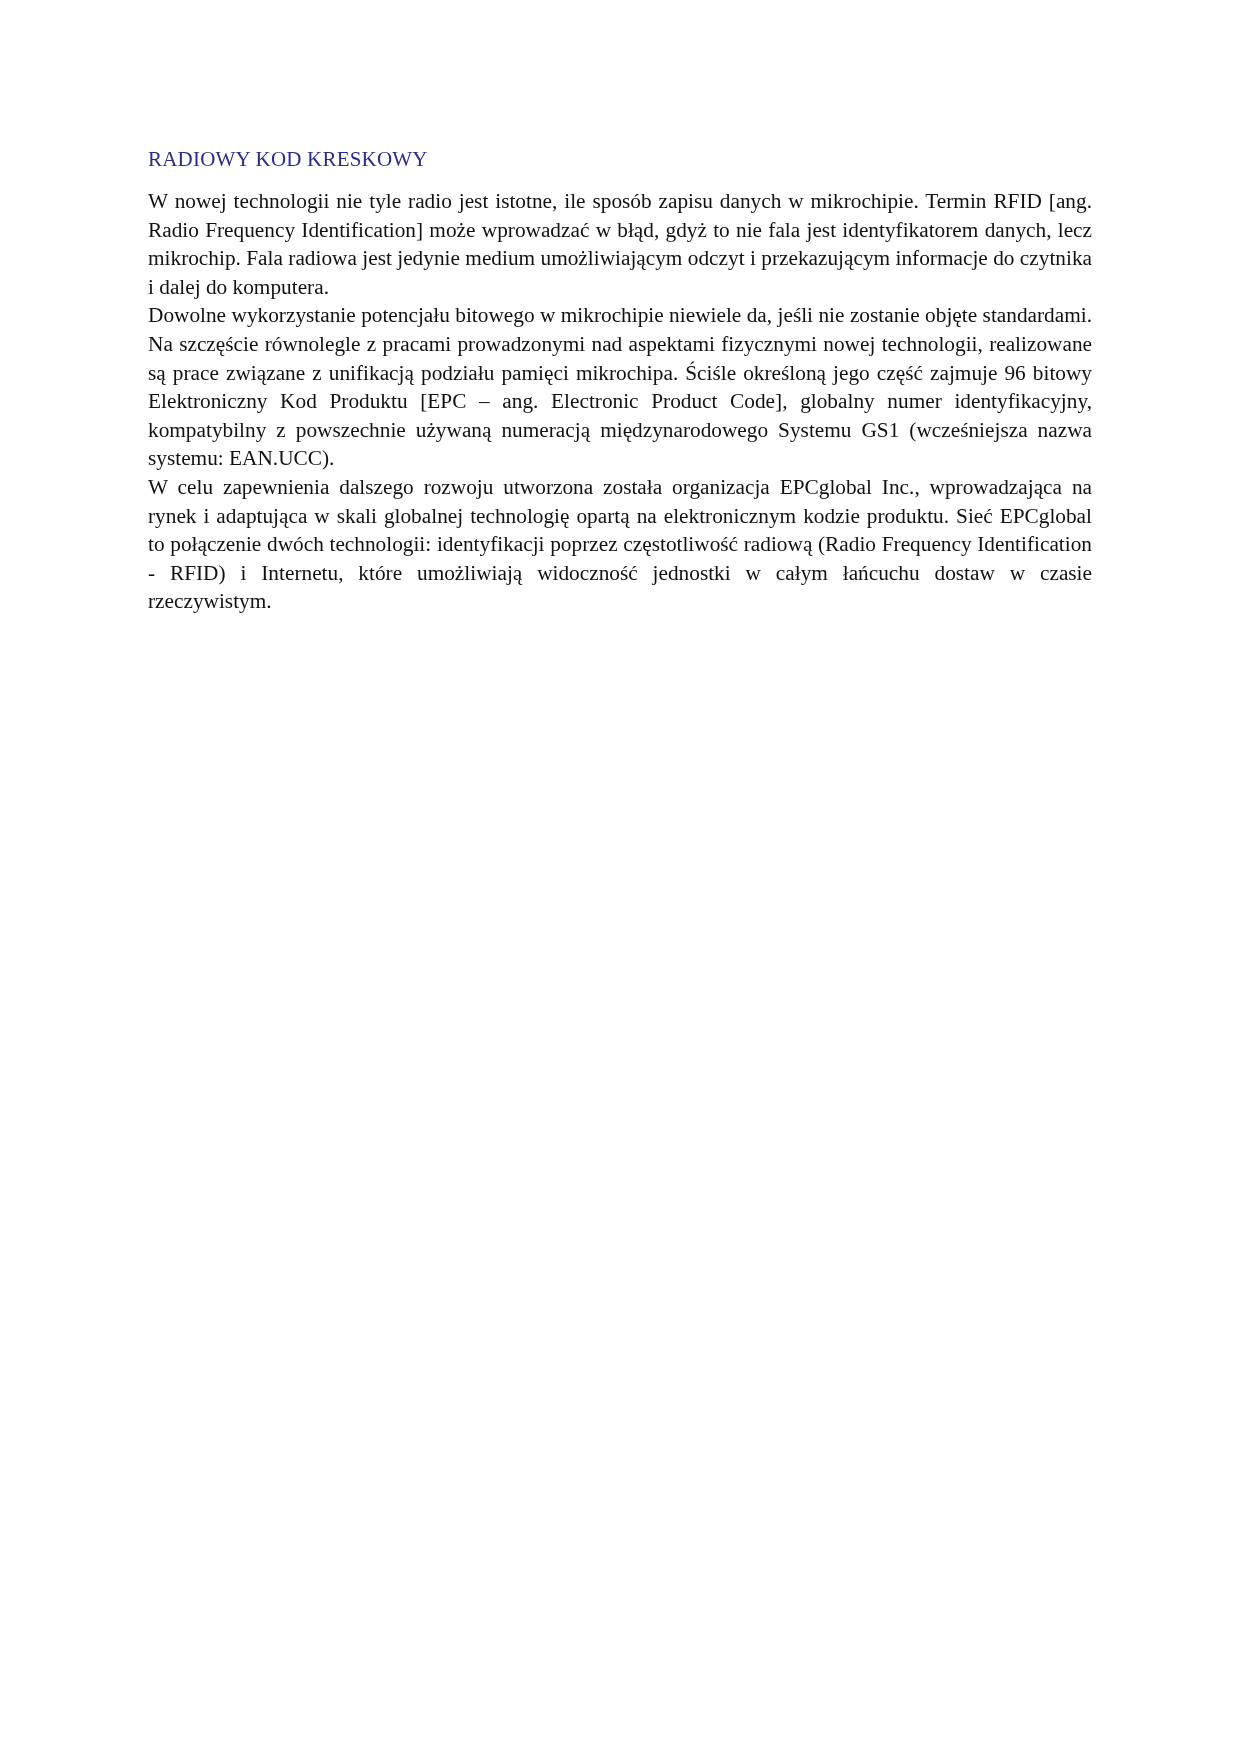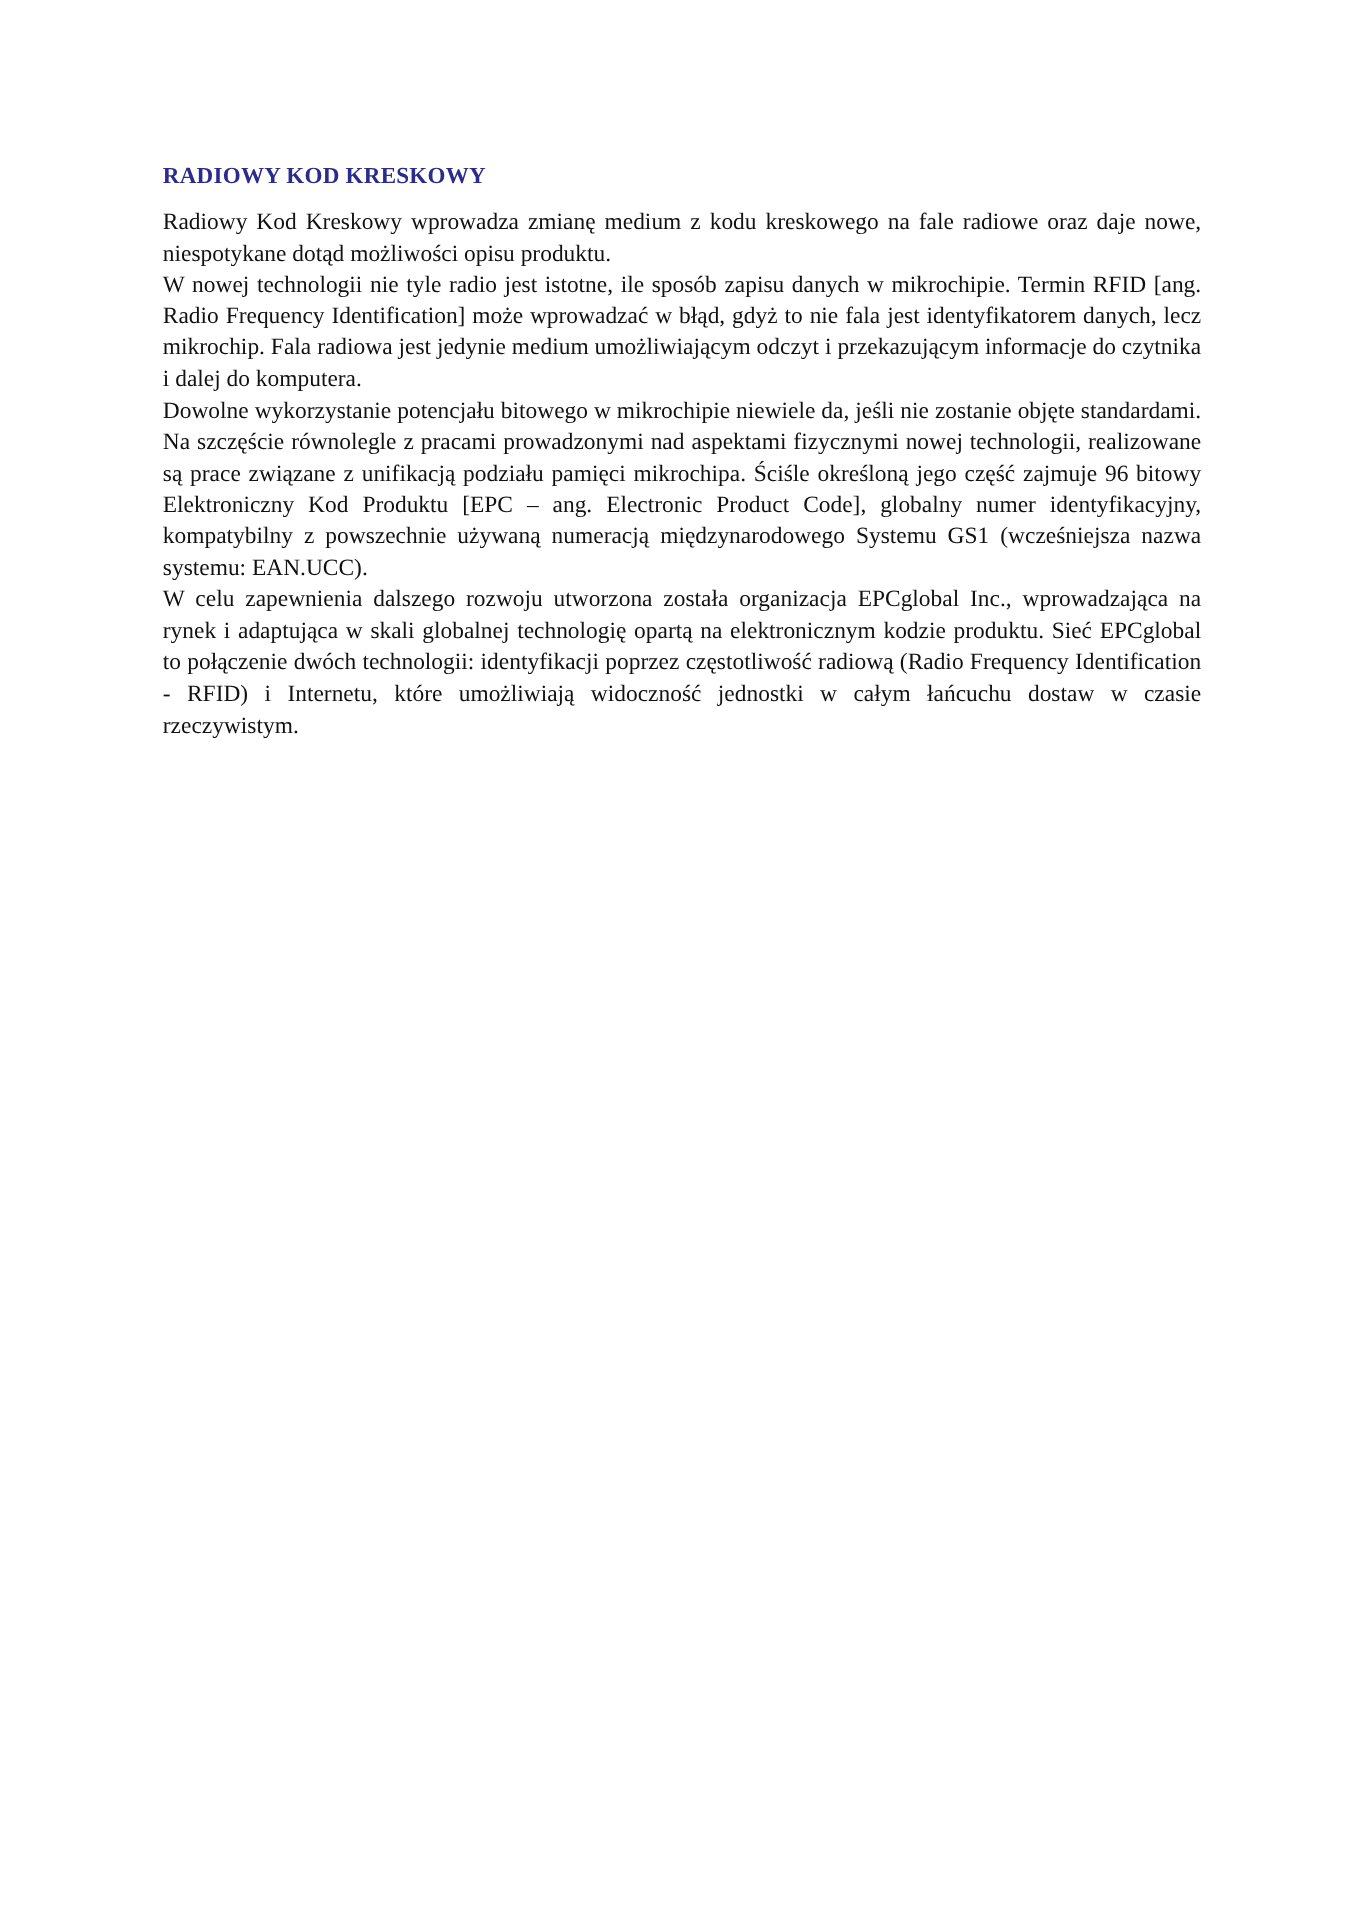--- a/index.html
+++ b/index.html
@@ -7,36 +7,35 @@
     .page {
       position: absolute;
       left: 148px;
       top: 145px;
       width: 944px;
       font-family: "Liberation Serif", "DejaVu Serif", serif;
       color: #111111;
     }
     .title {
       font-family: "Liberation Serif", serif;
-      font-weight: bold;
+      font-weight: normal;
       font-size: 21px;
       color: #2b2b8c;
       margin: 0 0 14px 0;
       letter-spacing: 0.2px;
       line-height: 28px;
     }
     .para {
       font-size: 21.3px;
       line-height: 28.6px;
       text-align: justify;
       margin: 0;
     }
   </style>
 </head>
 <body>
 
 <div class="page">
   <h1 class="title">RADIOWY KOD KRESKOWY</h1>
-  <p class="para">Radiowy Kod Kreskowy wprowadza zmianę medium z kodu kreskowego na fale radiowe oraz daje nowe, niespotykane dotąd możliwości opisu produktu.</p>
   <p class="para">W nowej technologii nie tyle radio jest istotne, ile sposób zapisu danych w mikrochipie. Termin RFID [ang. Radio Frequency Identification] może wprowadzać w błąd, gdyż to nie fala jest identyfikatorem danych, lecz mikrochip. Fala radiowa jest jedynie medium umożliwiającym odczyt i przekazującym informacje do czytnika i dalej do komputera.</p>
   <p class="para">Dowolne wykorzystanie potencjału bitowego w mikrochipie niewiele da, jeśli nie zostanie objęte standardami. Na szczęście równolegle z pracami prowadzonymi nad aspektami fizycznymi nowej technologii, realizowane są prace związane z unifikacją podziału pamięci mikrochipa. Ściśle określoną jego część zajmuje 96 bitowy Elektroniczny Kod Produktu [EPC – ang. Electronic Product Code], globalny numer identyfikacyjny, kompatybilny z powszechnie używaną numeracją międzynarodowego Systemu GS1 (wcześniejsza nazwa systemu: EAN.UCC).</p>
   <p class="para">W celu zapewnienia dalszego rozwoju utworzona została organizacja EPCglobal Inc., wprowadzająca na rynek i adaptująca w skali globalnej technologię opartą na elektronicznym kodzie produktu. Sieć EPCglobal to połączenie dwóch technologii: identyfikacji poprzez częstotliwość radiową (Radio Frequency Identification - RFID) i Internetu, które umożliwiają widoczność jednostki w całym łańcuchu dostaw w czasie rzeczywistym.</p>
 </div>
 
 </body></html>

